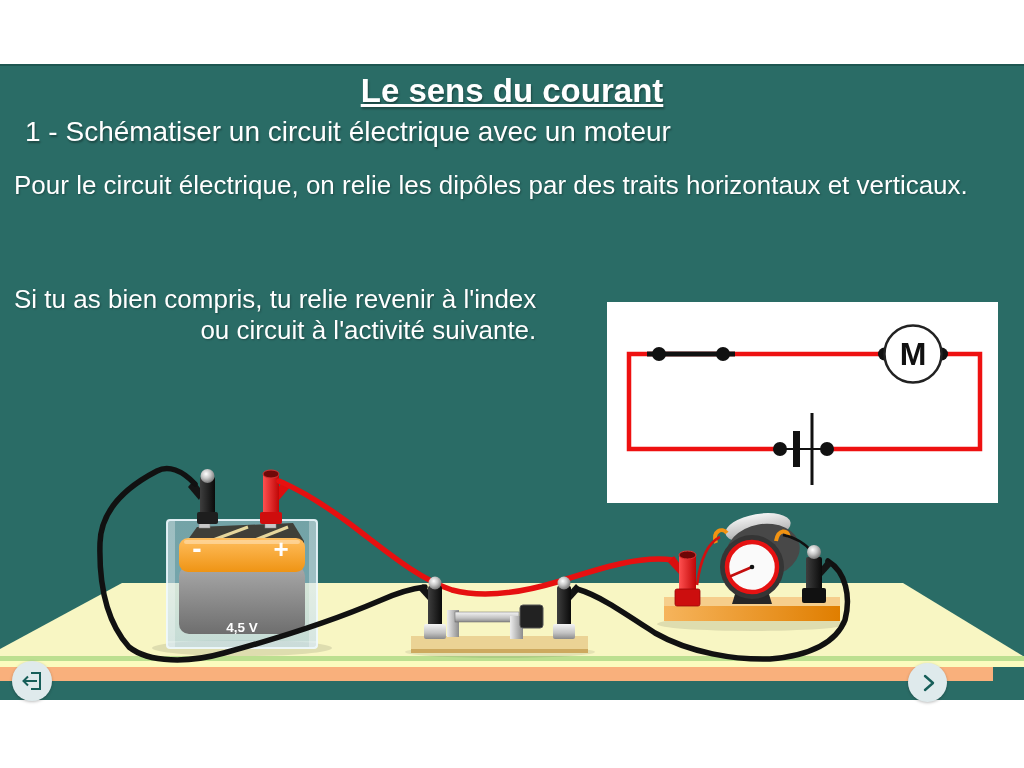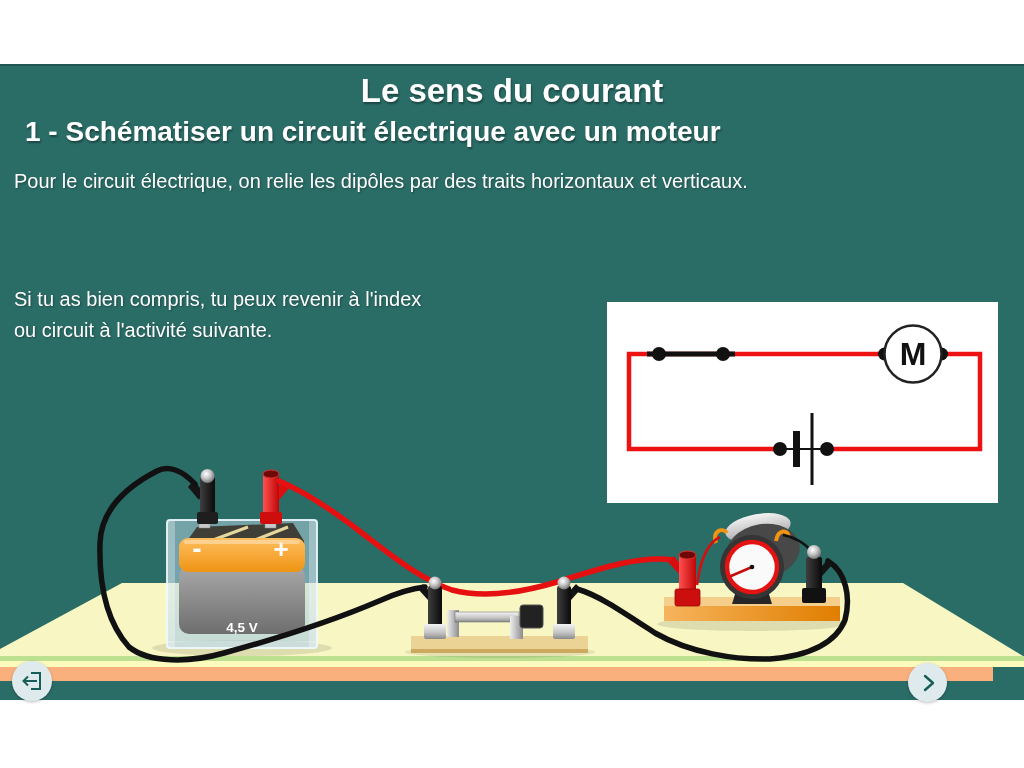--- a/index.html
+++ b/index.html
@@ -1,23 +1,23 @@
 <!DOCTYPE html>
 <html><head>
 <meta charset="utf-8">
 <style>
   html,body{margin:0;padding:0;background:#ffffff;}
   .stage{position:relative;width:1024px;height:768px;overflow:hidden;
          font-family:"Liberation Sans",sans-serif;background:#ffffff;}
   .slide{position:absolute;left:0;top:64px;width:1024px;height:636px;
          background:#2A6C66;border-top:2px solid #1E5751;box-sizing:border-box;}
   .txt{color:#ffffff;text-shadow:1px 2px 2px rgba(0,0,0,.35);position:absolute;z-index:3;}
-  .title{top:72px;left:0;width:1024px;text-align:center;font-size:33px;font-weight:bold;}
-  .subtitle{top:116px;left:25px;font-size:28px;font-weight:bold;}
-  .para{font-size:20px;left:14px;text-shadow:1px 1px 2px rgba(0,0,0,.3);}
+  .title{top:72px;left:0;width:1024px;text-align:center;font-size:33px;font-weight:bold;text-decoration:underline;}
+  .subtitle{top:116px;left:25px;font-size:28px;font-weight:normal;}
+  .para{font-size:26px;left:14px;text-shadow:1px 1px 2px rgba(0,0,0,.3);text-align:right;}
   #p1{top:170px}
   #p2{top:227px}
   #p3{top:284px;line-height:31px}
   .diagram{position:absolute;left:607px;top:302px;width:391px;height:201px;
            background:#ffffff;z-index:2;}
   .scene{position:absolute;left:0;top:0;width:1024px;height:768px;z-index:2;pointer-events:none;}
   .navbtn{position:absolute;border-radius:50%;background:#DFEAEC;z-index:5;cursor:pointer;
           display:flex;align-items:center;justify-content:center;
           box-shadow:0 1px 3px rgba(0,0,0,.25);border:none;padding:0;}
   #backbtn{left:12px;top:661px;width:40px;height:40px;}
@@ -27,21 +27,21 @@
 <body>
 
 <div class="stage">
 
   <div class="slide"></div>
 
   <div class="txt title">Le sens du courant</div>
   <div class="txt subtitle">1 - Schématiser un circuit électrique avec un moteur</div>
   <div class="txt para" id="p1">Pour le circuit électrique, on relie les dipôles par des traits horizontaux et verticaux.</div>
   <div class="txt para" id="p3">
-    <div>Si tu as bien compris, tu peux revenir à l'index</div>
+    <div>Si tu as bien compris, tu relie revenir à l'index</div>
     <div>ou circuit à l'activité suivante.</div>
   </div>
 
   <div class="diagram">
     <svg width="391" height="201" viewBox="0 0 391 201">
 
       <path d="M 173,147 H 22 V 52 H 373 V 147 H 220" fill="none" stroke="#EE1111" stroke-width="4.5"></path>
 
       <g>
         <line x1="40" y1="52" x2="128" y2="52" stroke="#111111" stroke-width="5"></line>

